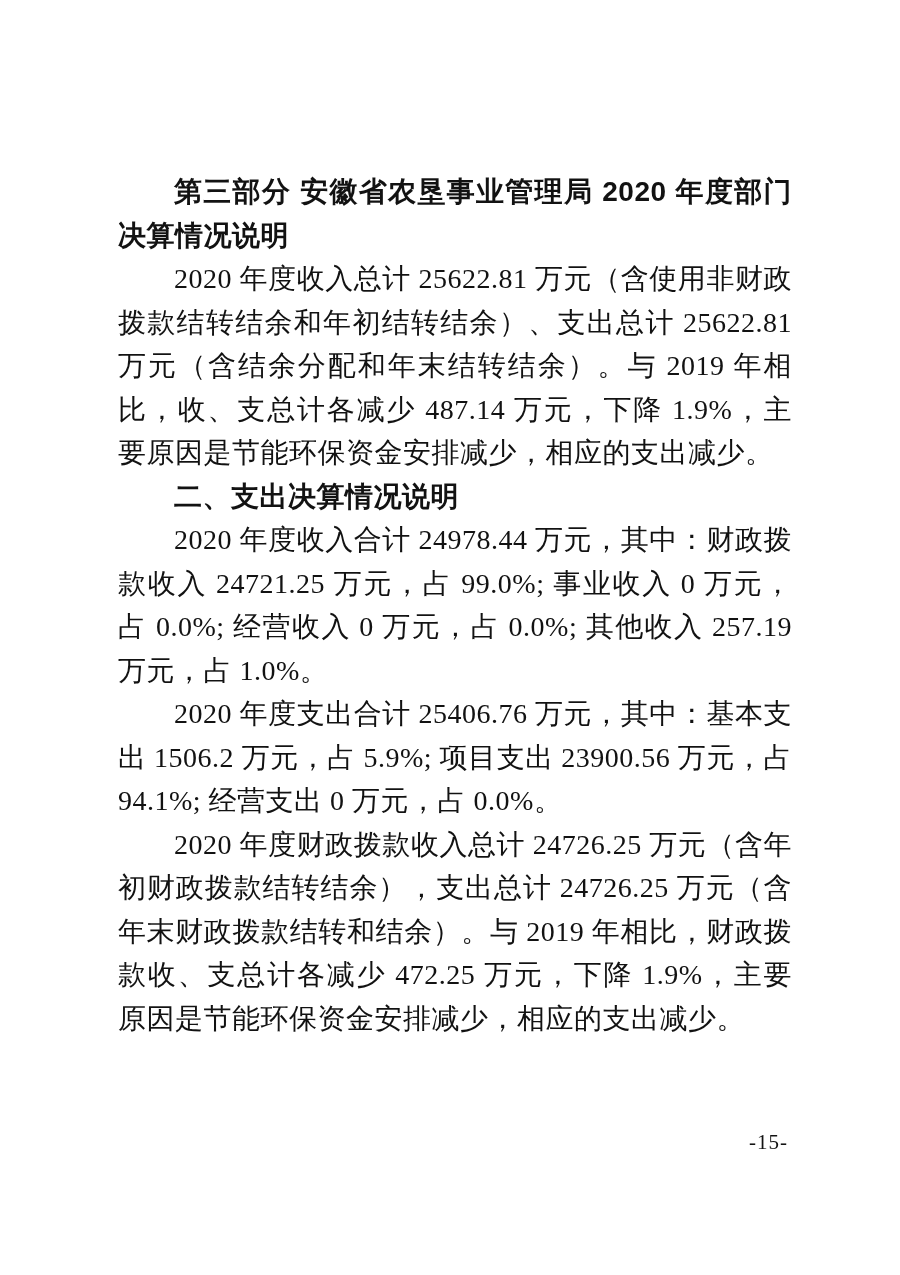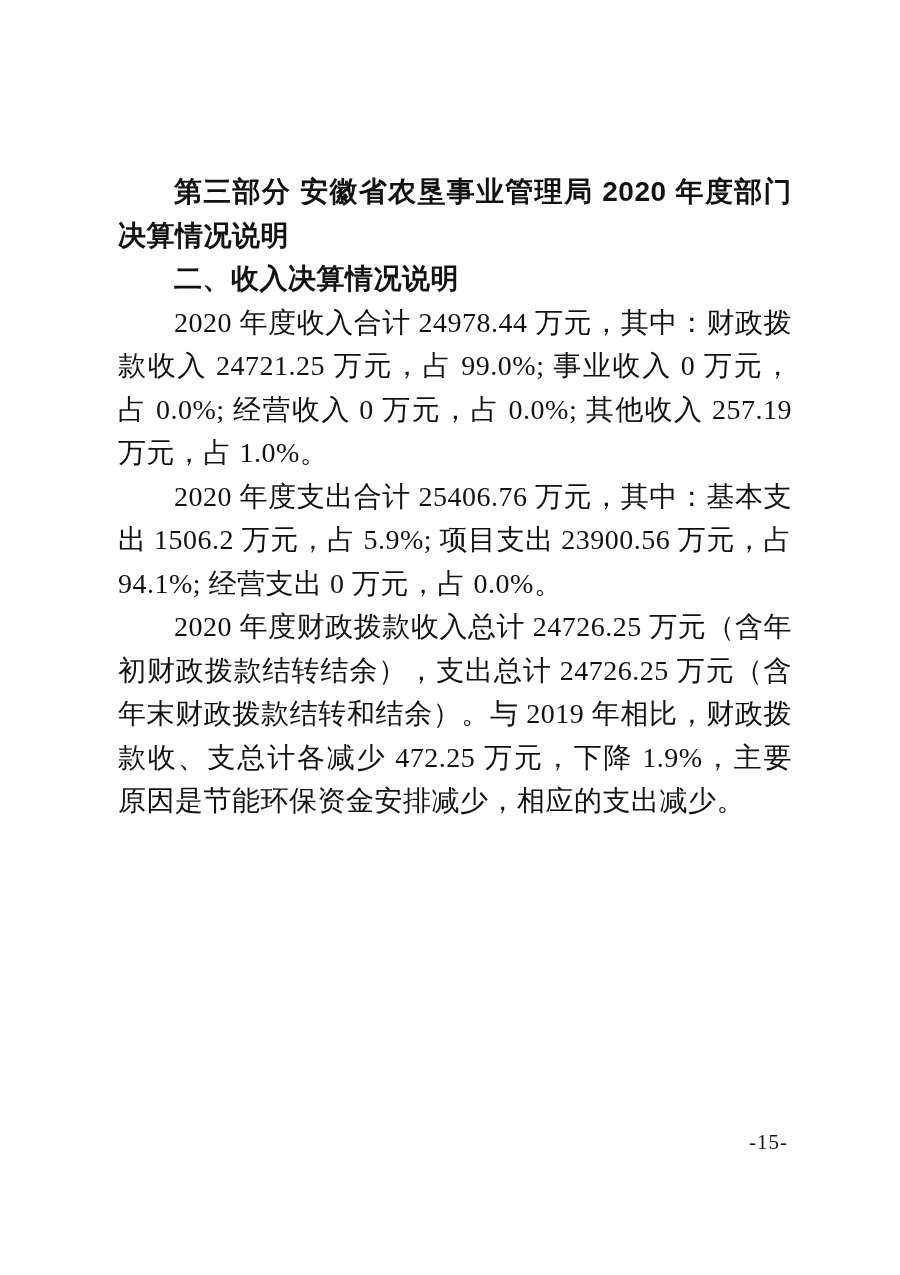--- a/index.html
+++ b/index.html
@@ -46,19 +46,20 @@
     color: #121212;
     letter-spacing: 1px;
   }
 </style>
 </head>
 <body>
 
 <div class="page">
   <div class="content">
     <p class="title">第三部分 安徽省农垦事业管理局 2020 年度部门决算情况说明</p>
-    <p class="heading">二、收入决算情况说明</p>
+    <p class="paragraph">2020 年度收入总计 25622.81 万元（含使用非财政拨款结转结余和年初结转结余）、支出总计 25622.81 万元（含结余分配和年末结转结余）。与 2019 年相比，收、支总计各减少 487.14 万元，下降 1.9%，主要原因是节能环保资金安排减少，相应的支出减少。</p>
+    <p class="heading">二、支出决算情况说明</p>
     <p class="paragraph">2020 年度收入合计 24978.44 万元，其中：财政拨款收入 24721.25 万元，占 99.0%; 事业收入 0 万元，占 0.0%; 经营收入 0 万元，占 0.0%; 其他收入 257.19 万元，占 1.0%。</p>
     <p class="paragraph">2020 年度支出合计 25406.76 万元，其中：基本支出 1506.2 万元，占 5.9%; 项目支出 23900.56 万元，占 94.1%; 经营支出 0 万元，占 0.0%。</p>
     <p class="paragraph">2020 年度财政拨款收入总计 24726.25 万元（含年初财政拨款结转结余），支出总计 24726.25 万元（含年末财政拨款结转和结余）。与 2019 年相比，财政拨款收、支总计各减少 472.25 万元，下降 1.9%，主要原因是节能环保资金安排减少，相应的支出减少。</p>
   </div>
   <div class="page-number">-15-</div>
 </div>
 
 </body></html>

